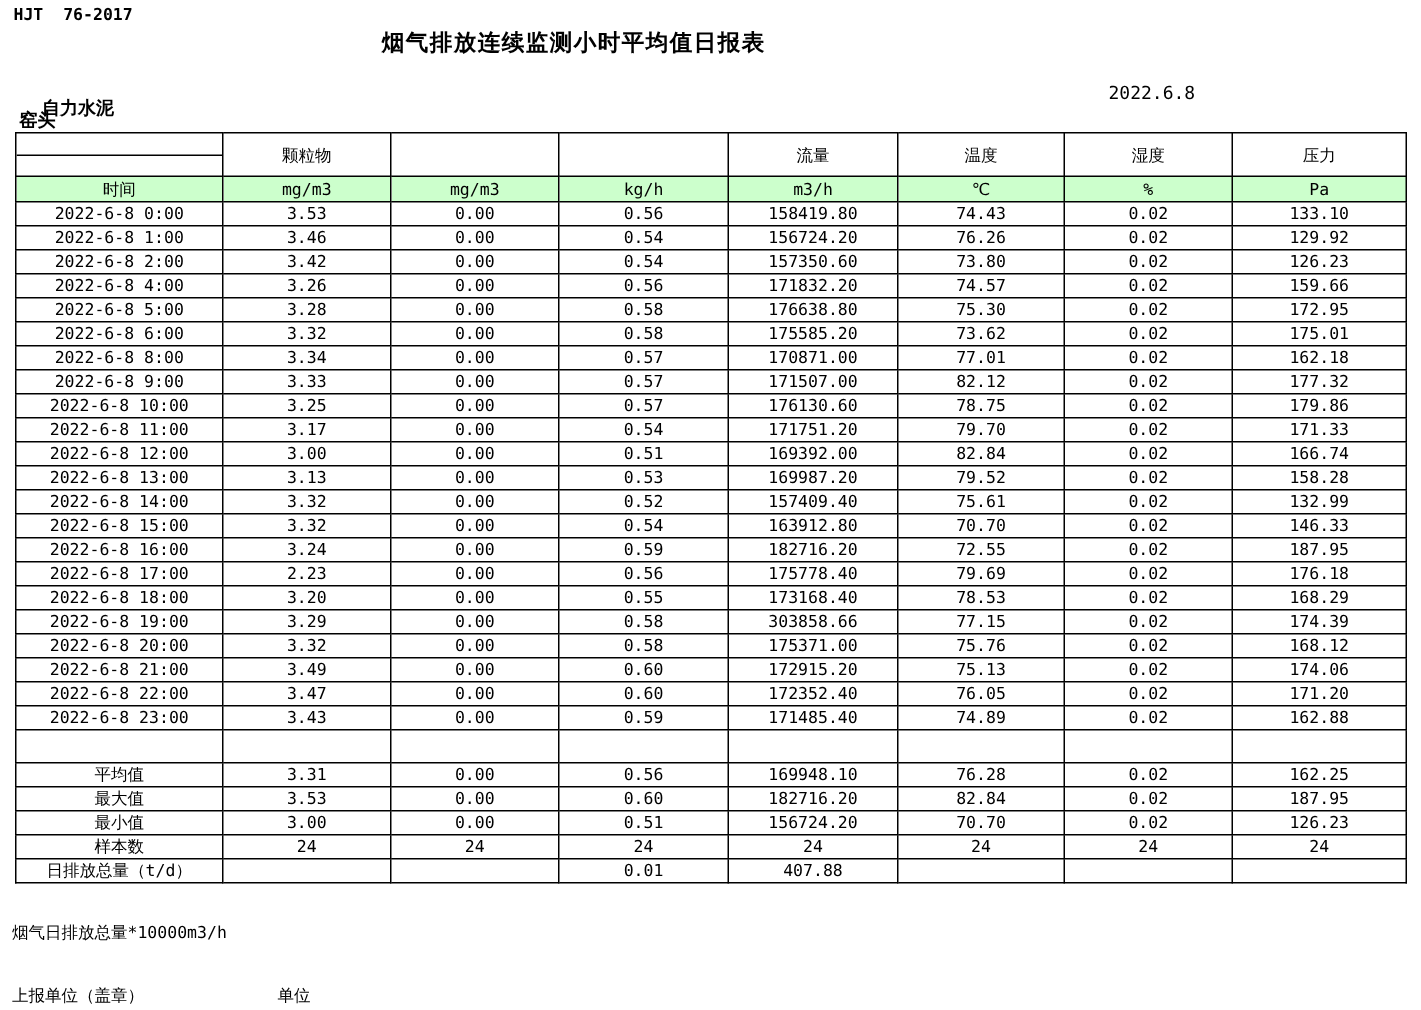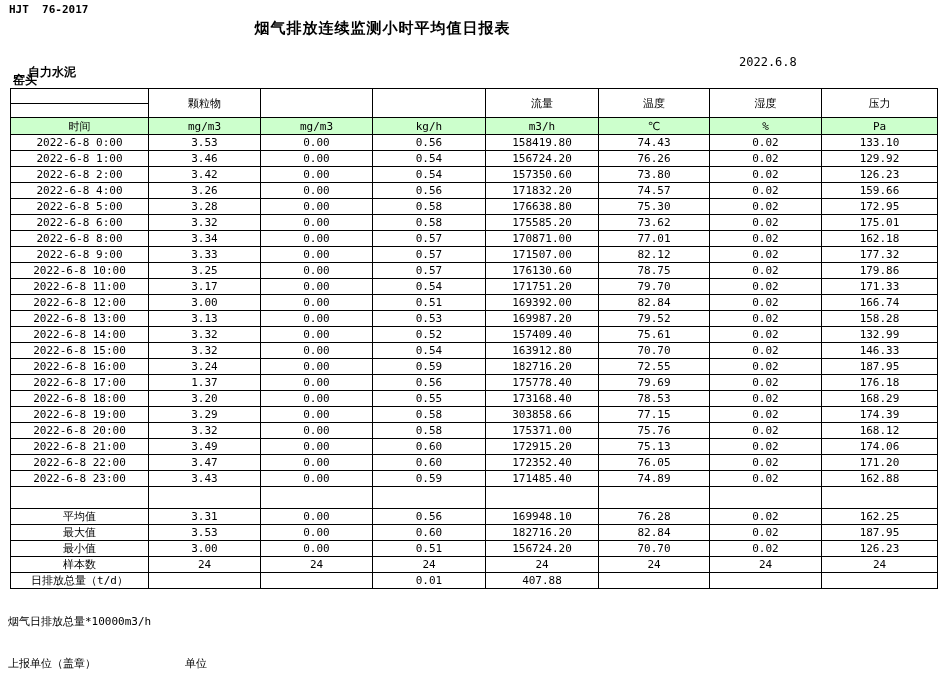--- a/index.html
+++ b/index.html
@@ -245,21 +245,21 @@
           <td>3.24</td>
           <td>0.00</td>
           <td>0.59</td>
           <td>182716.20</td>
           <td>72.55</td>
           <td>0.02</td>
           <td>187.95</td>
         </tr>
         <tr class="data-row">
           <td>2022-6-8 17:00</td>
-          <td>1.37</td>
+          <td>2.23</td>
           <td>0.00</td>
           <td>0.56</td>
           <td>175778.40</td>
           <td>79.69</td>
           <td>0.02</td>
           <td>176.18</td>
         </tr>
         <tr class="data-row">
           <td>2022-6-8 18:00</td>
           <td>3.20</td>

